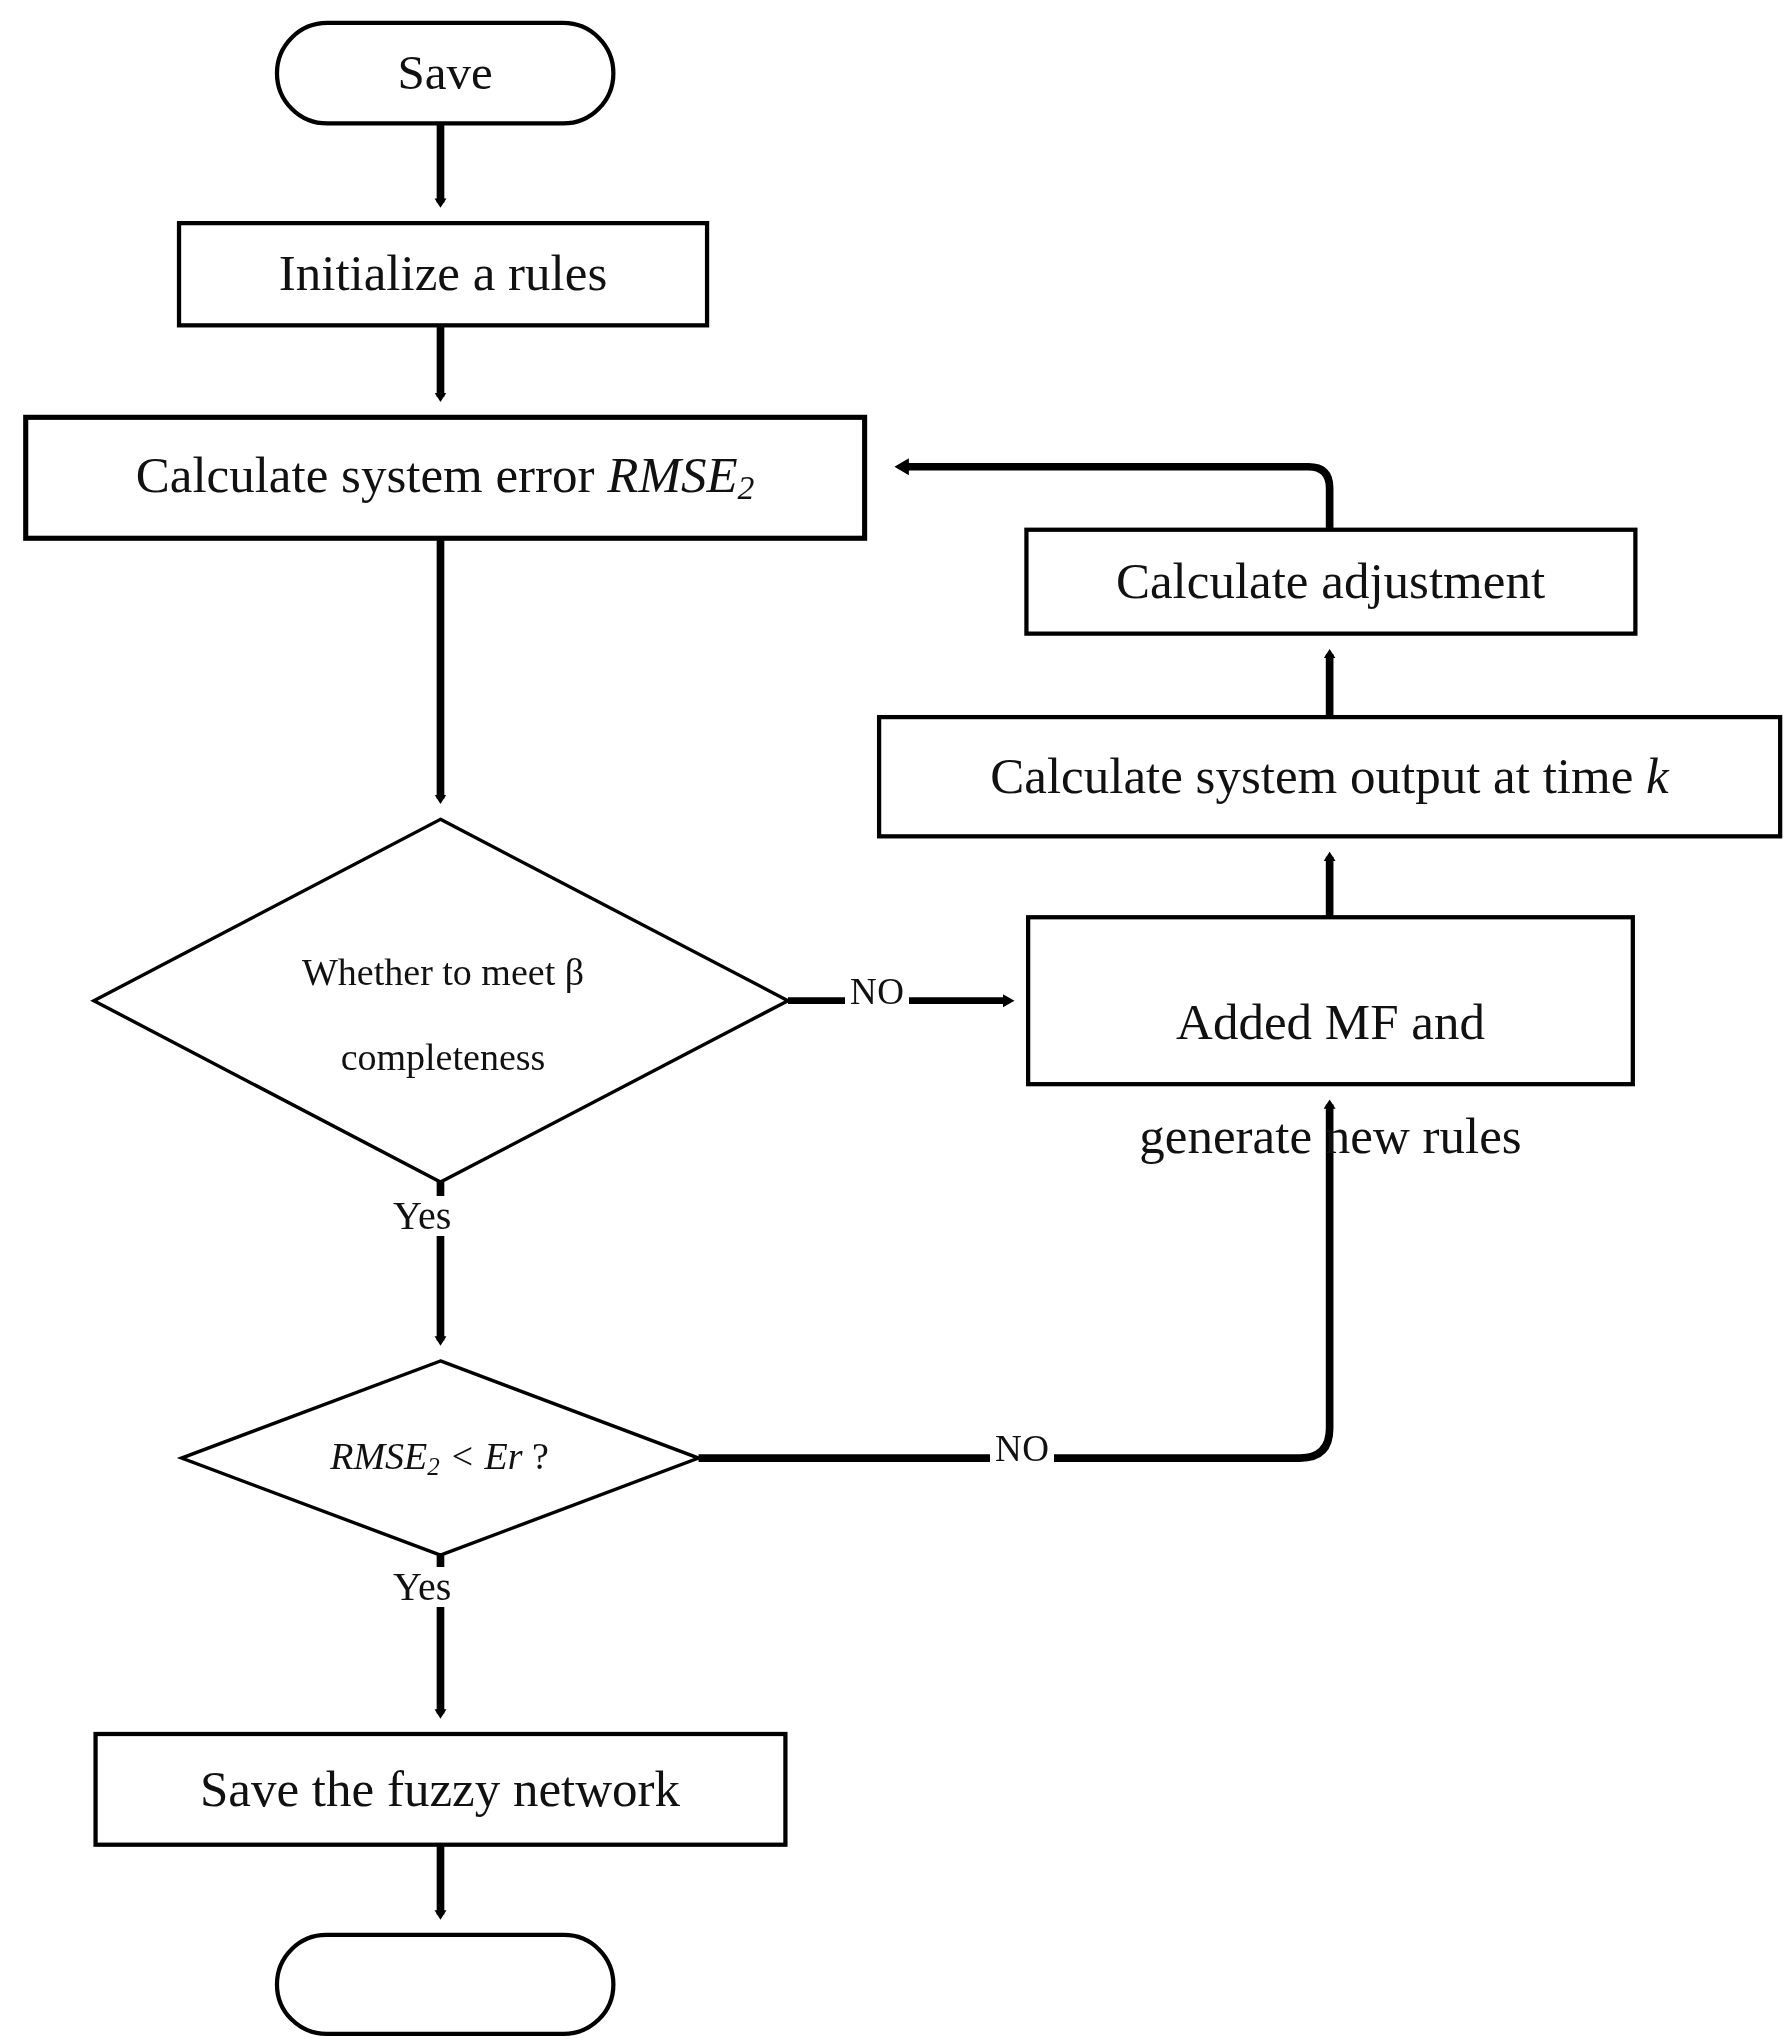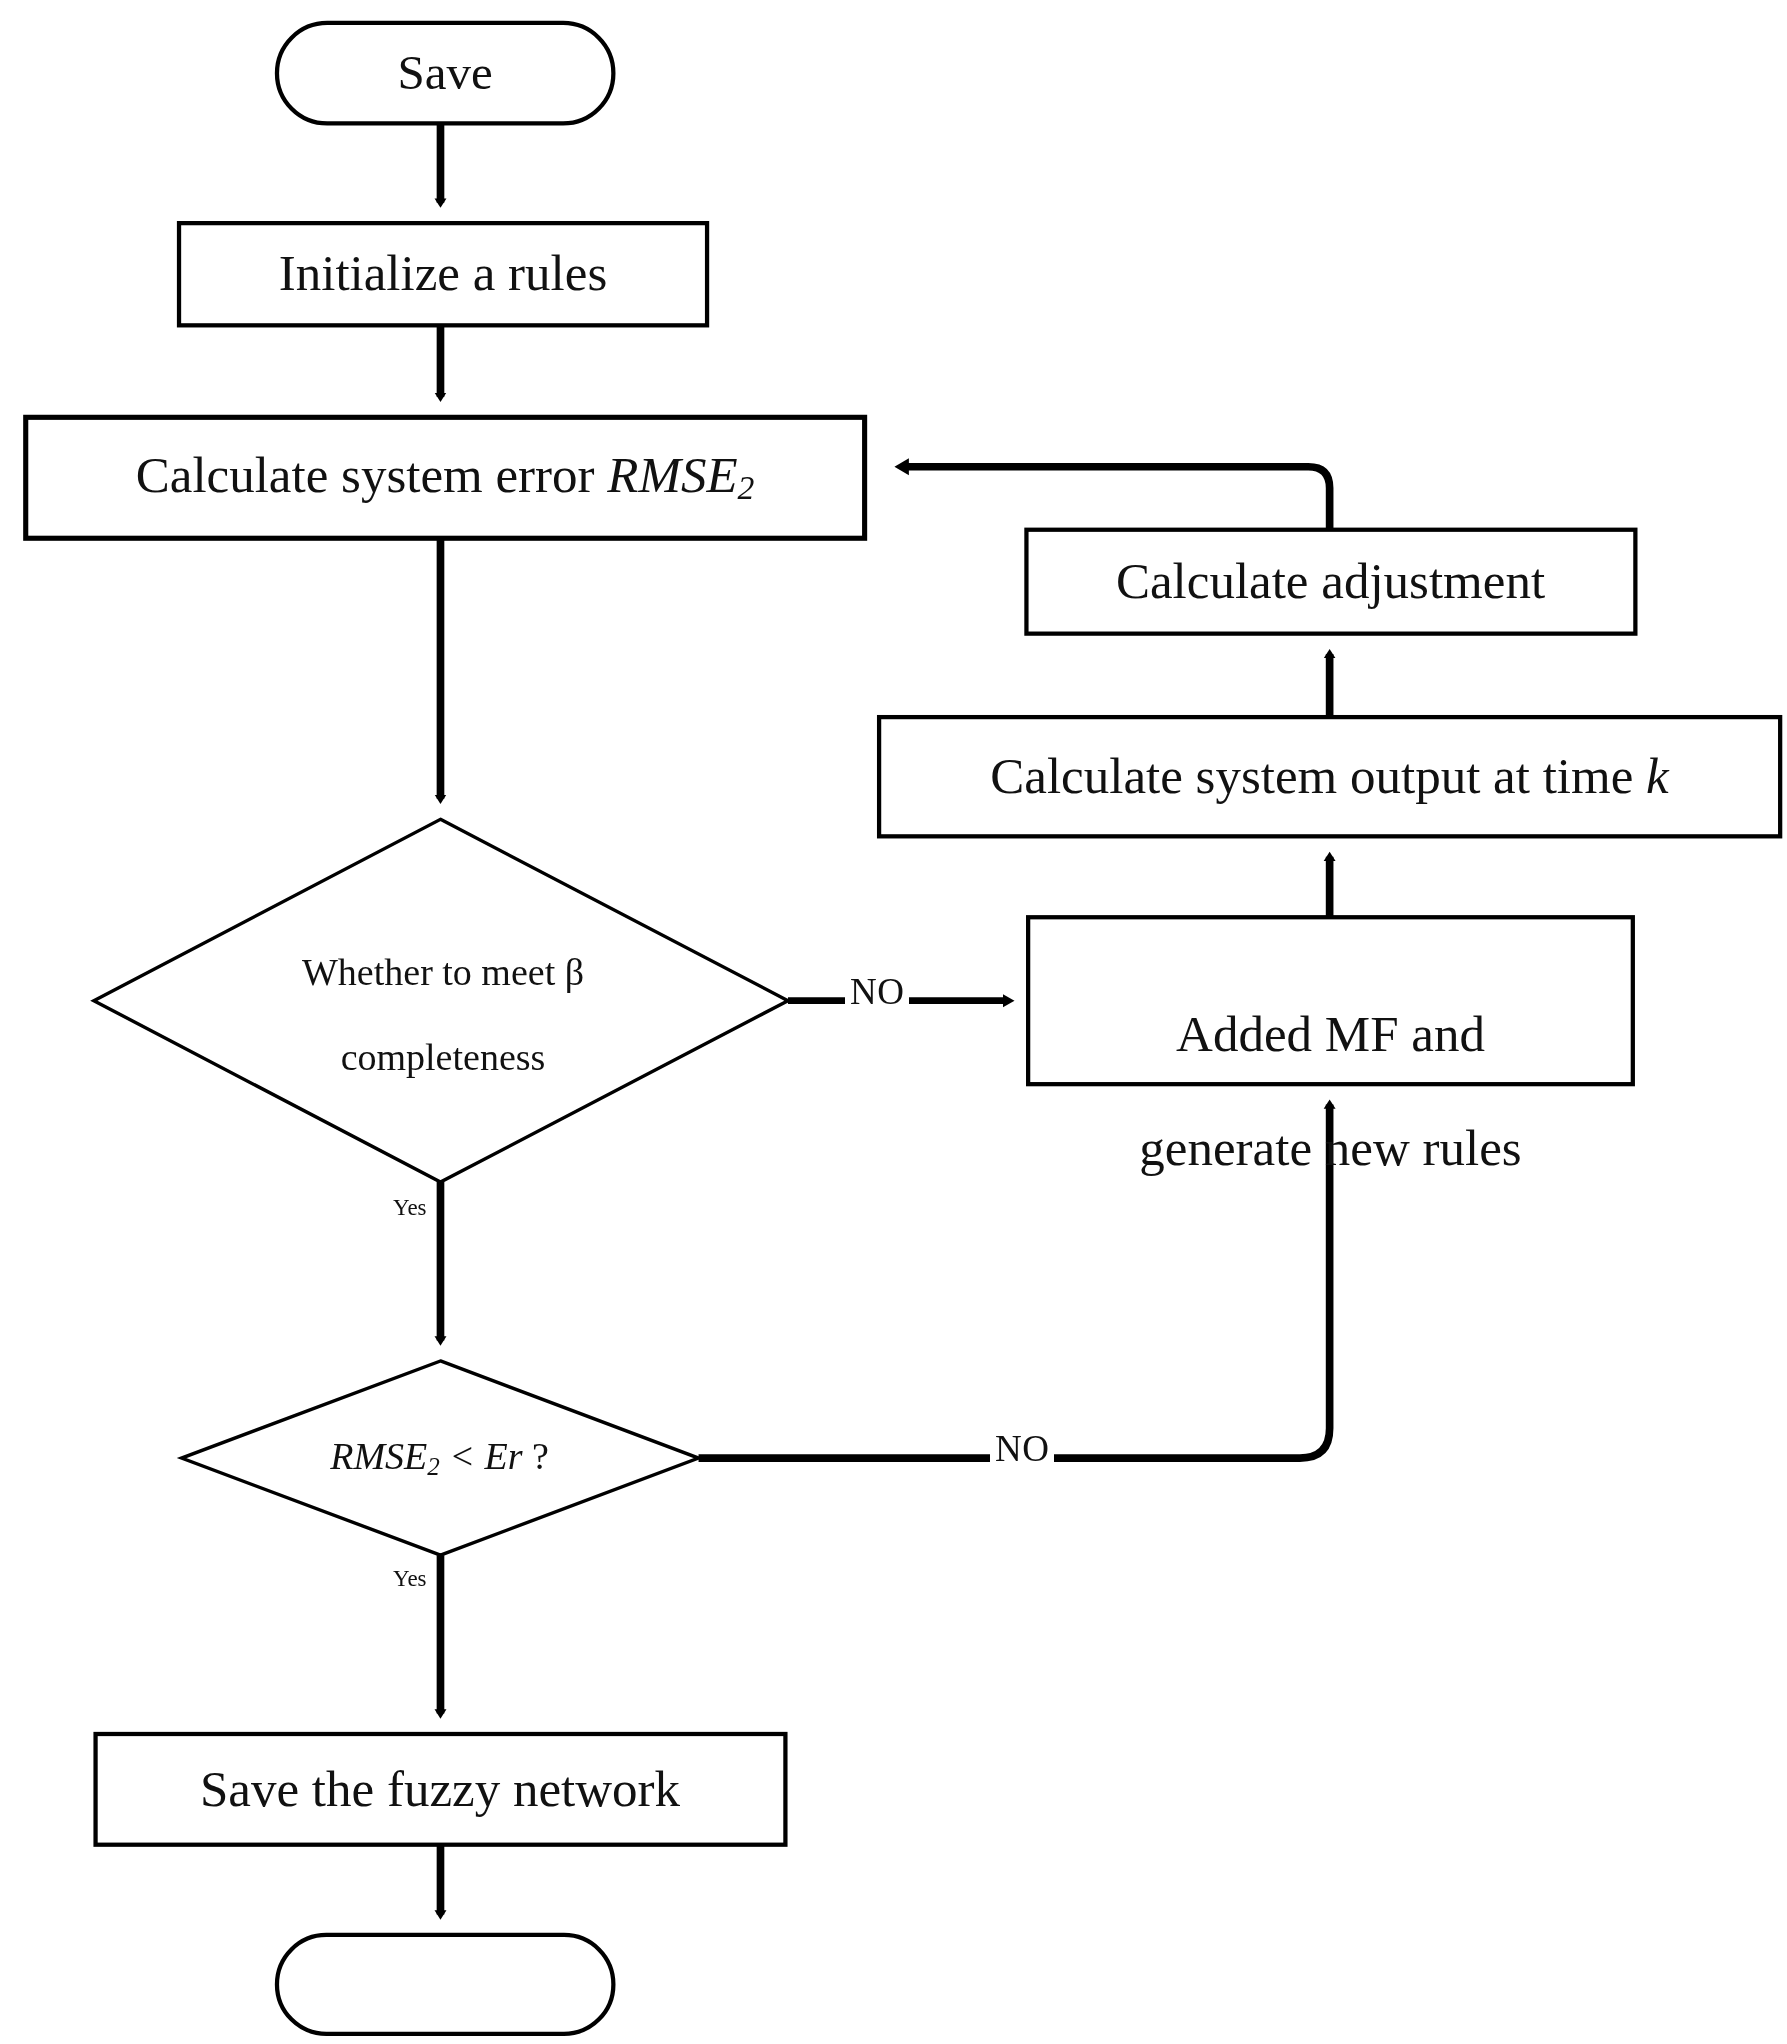--- a/index.html
+++ b/index.html
@@ -37,21 +37,21 @@
     font-family: "Liberation Serif", "DejaVu Serif", serif;
     white-space: pre-line;
     pointer-events: none;
   }
   .box-text    { font-size: 51px; }
   .term-text   { font-size: 49px; }
   .dia-text    { font-size: 38px; }
   .edge-label  {
     position: absolute;
     font-family: "Liberation Serif", "DejaVu Serif", serif;
-    font-size: 23px;
+    font-size: 40px;
     color: #111111;
     background: #ffffff;
     padding: 0 5.1px;
     line-height: 1;
     white-space: nowrap;
   }
   .edge-label.no-label { font-size: 37px; letter-spacing: 0.4px; }
   .ital { font-style: italic; }
   .sub  { font-size: 0.66em; vertical-align: -0.22em; font-style: italic; }
   .greek { font-style: normal; }
@@ -132,21 +132,21 @@
 
   <div class="node-label box-text" style="left:879px; top:717px; width:901px; height:119px;">
     <span><span>Calculate system output at time </span><span class="ital">k</span></span>
   </div>
 
   <div class="node-label dia-text" style="left:128px; top:908px; width:630px; height:119px; display:block;">
     <div style="text-align:center;"><span>Whether to meet </span><span class="greek">β</span></div>
     <div style="text-align:center;">completeness</div>
   </div>
 
-  <div class="node-label box-text" style="left:1028px; top:917px; width:605px; height:167px; display:block; padding-top:32px; box-sizing:border-box;">
+  <div class="node-label box-text" style="left:1028px; top:917px; width:605px; height:167px; display:block; padding-top:20px; box-sizing:border-box;">
     <div style="text-align:center;">Added MF and</div>
     <div style="text-align:center;">generate new rules</div>
   </div>
 
   <div class="node-label dia-text" style="left:181px; top:1407px; width:517px; height:102px;">
     <span class="ital"><span>RMSE</span><span class="sub">2</span><span> &lt; </span><span>Er</span><span class="greek"> ?</span></span>
   </div>
 
   <div class="node-label box-text" style="left:95px; top:1734px; width:690px; height:111px;">Save the fuzzy network</div>
 

